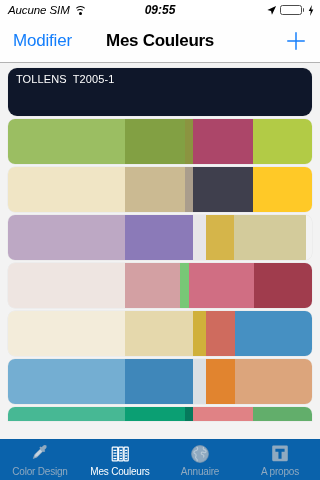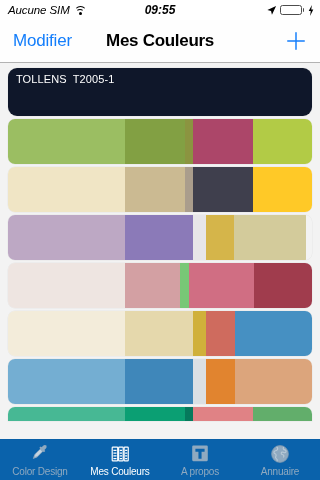--- a/index.html
+++ b/index.html
@@ -243,32 +243,32 @@
             <path d="M17.6 8h2.3M17.6 11h2.3M17.6 14h2.3M17.6 17h2.3"></path>
           </g>
         </svg>
       </span>
       <span class="tab-label">Mes Couleurs</span>
     </div>
 
     <div class="tab inactive">
       <span class="tab-icon">
         <svg width="22" height="22" viewBox="0 0 24 24">
-          <rect x="3.5" y="2.8" width="17" height="17" rx="1.2" fill="#8fa9c0"></rect>
-          <path d="M7 6.4h10v3.1h-3.3v7.8h-3.4V9.5H7z" fill="#0a62ab"></path>
-        </svg>
-      </span>
-      <span class="tab-label">A propos</span>
-    </div>
-
-    <div class="tab inactive">
-      <span class="tab-icon">
-        <svg width="22" height="22" viewBox="0 0 24 24">
           <circle cx="12" cy="12" r="9.2" fill="#8fa9c0"></circle>
           <path d="M8.5 4.4c1.4 1.1 1.1 2.6.2 3.4-1 .9-2.4.6-3.1 1.6-.6.9.2 2 1.2 2.4 1.2.5 1.1 1.9.6 2.8-.5.9-.3 2 .7 2.6.9.5 1.1 1.6.8 2.7M15.8 5c-.8 1.3.3 2.3 1.3 2.5 1.1.2 1.9 1.2 1.3 2.3-.5.9-1.9 1-2.8.4-.9-.6-2.1-.3-2.3.8-.2 1 .9 1.6 1.8 1.8 1.2.3 1.4 1.6.8 2.5" stroke="#b7c8d6" stroke-width="1.25" fill="none" stroke-linecap="round"></path>
           <circle cx="12" cy="12" r="9.2" fill="none" stroke="#7c97af" stroke-width="0.8"></circle>
         </svg>
       </span>
       <span class="tab-label">Annuaire</span>
     </div>
 
+    <div class="tab inactive">
+      <span class="tab-icon">
+        <svg width="22" height="22" viewBox="0 0 24 24">
+          <rect x="3.5" y="2.8" width="17" height="17" rx="1.2" fill="#8fa9c0"></rect>
+          <path d="M7 6.4h10v3.1h-3.3v7.8h-3.4V9.5H7z" fill="#0a62ab"></path>
+        </svg>
+      </span>
+      <span class="tab-label">A propos</span>
+    </div>
+
   </div>
 </div>
 
 </body></html>

